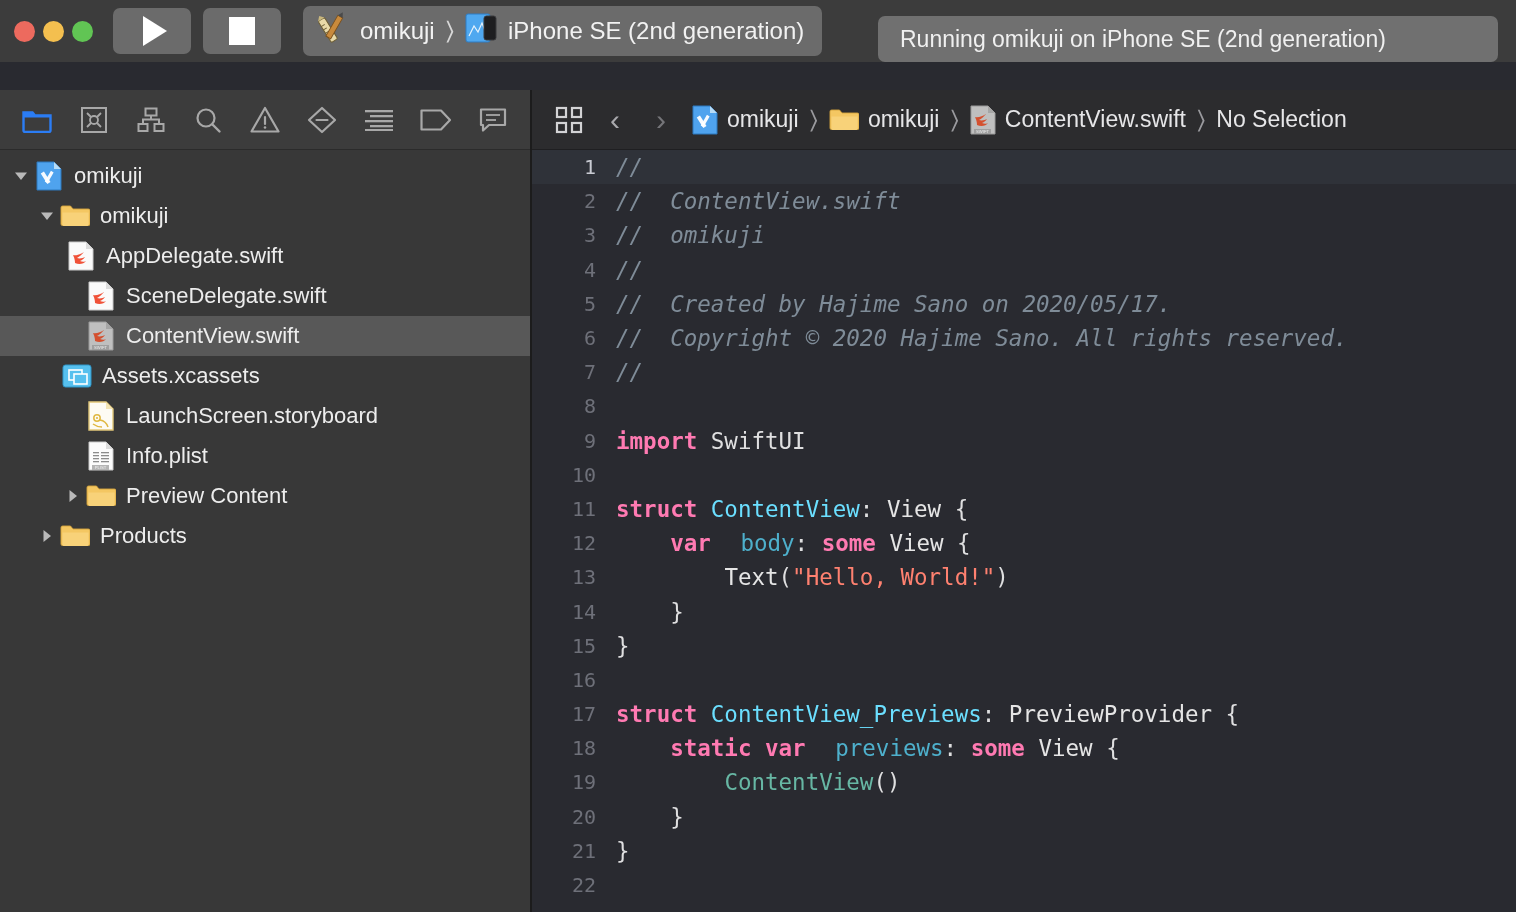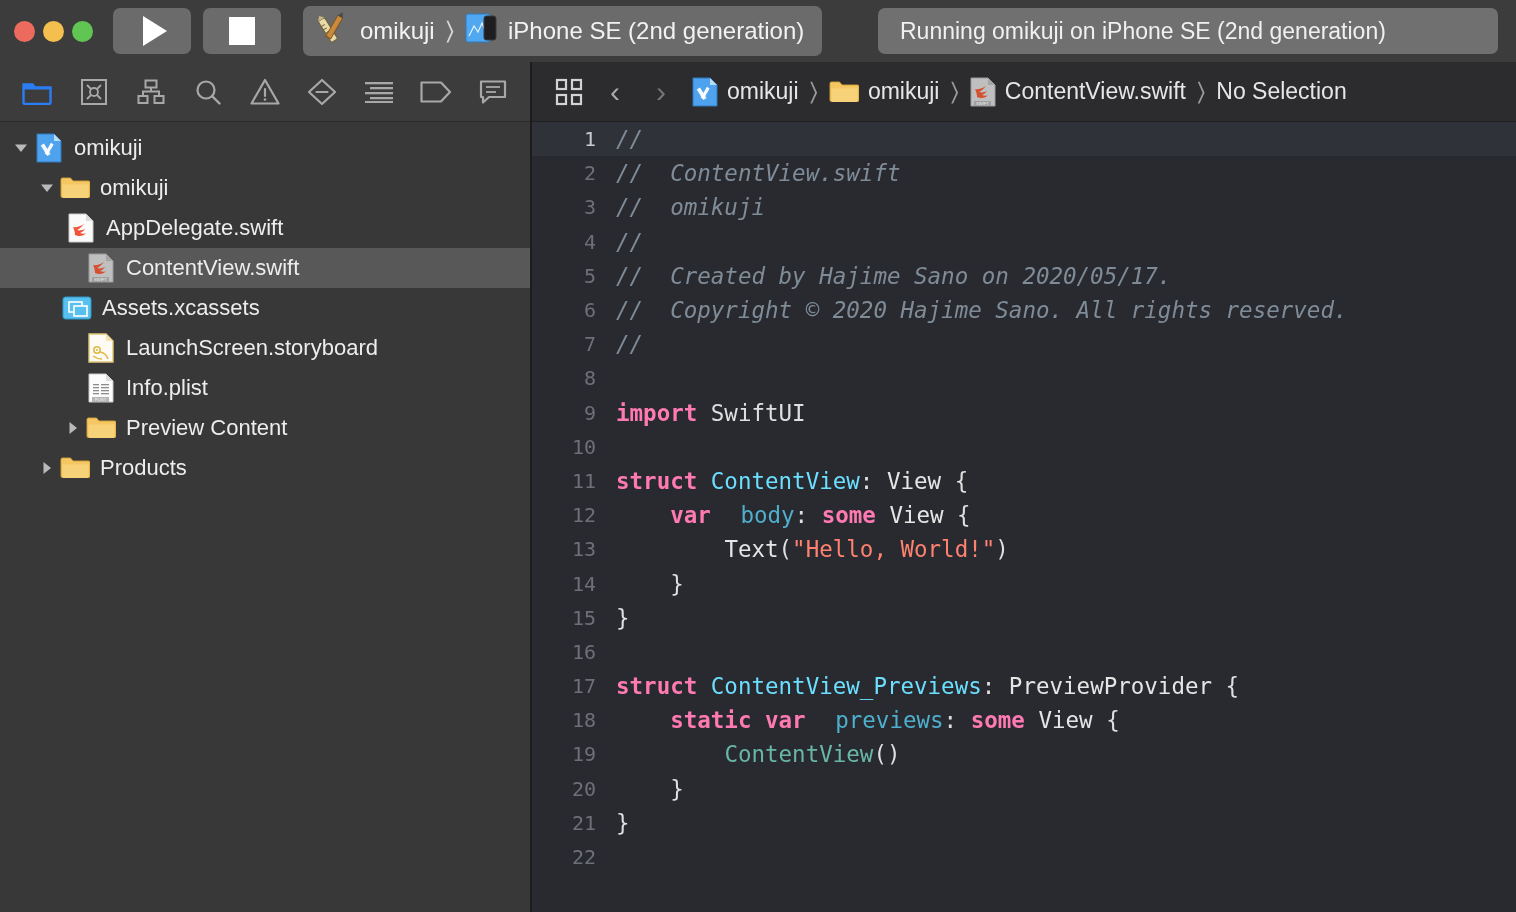--- a/index.html
+++ b/index.html
@@ -6,21 +6,21 @@
   * { box-sizing: border-box; margin: 0; padding: 0; }
   html, body {
     width: 1516px; height: 912px;
     overflow: hidden;
     background: #292A30;
     font-family: "Liberation Sans", sans-serif;
     -webkit-font-smoothing: antialiased;
   }
 
   
-  #window { width: 1516px; height: 912px; display: flex; flex-direction: column; }
+  #window { width: 1516px; height: 912px; display: flex; flex-direction: column; gap: 28px; }
 
   
   #titlebar {
     height: 62px; flex: 0 0 62px;
     background: #3C3C3C;
     display: flex; align-items: center;
     padding-left: 14px;
     position: relative;
   }
   .traffic { display: flex; align-items: center; gap: 8px; margin-right: 20px; }
@@ -55,21 +55,21 @@
     padding: 0 18px 0 14px;
     margin-left: 10px;
     gap: 9px;
     color: #F2F2F2;
     font-size: 24px;
   }
   #scheme-bar .sep { color: #D8D8D8; font-size: 25px; font-weight: 300; padding: 0 2px; }
 
   #status-bar {
     position: absolute;
-    left: 878px; top: 8px;
+    left: 878px; top: 16px;
     width: 620px; height: 46px;
     background: #707070;
     border-radius: 7px;
     display: flex; align-items: center;
     padding-left: 22px;
     color: #F0F0F0;
     font-size: 23px;
   }
 
   
@@ -355,20 +355,31 @@
             <span class="disc empty"></span>
             <span class="ricon">
               <svg width="26" height="30" viewBox="0 0 26 30">
         <path d="M1 1 h17 l7 7 v21 h-24 z" fill="#FAFAFA" stroke="#C9C9C9" stroke-width="1"></path>
         <path d="M18 1 v7 h7 z" fill="#DCDCDC"></path>
         <path d="M7 22 c4 2 9 1 11 -2 c-1 1 -4 1 -6 0 c3 -1 5 -4 5 -4 c-2 1 -5 2 -8 1 c4 -2 7 -6 7 -6 c-3 2 -8 4 -11 3 c2 4 2 7 2 8 z" fill="#F05138"></path>
       </svg>
             </span>
             <span class="rlabel">AppDelegate.swift</span>
           </div>
+          <div class="row" style="padding-left: 60px;">
+            <span class="disc empty"></span>
+            <span class="ricon">
+              <svg width="26" height="30" viewBox="0 0 26 30">
+        <path d="M1 1 h17 l7 7 v21 h-24 z" fill="#FAFAFA" stroke="#C9C9C9" stroke-width="1"></path>
+        <path d="M18 1 v7 h7 z" fill="#DCDCDC"></path>
+        <path d="M7 22 c4 2 9 1 11 -2 c-1 1 -4 1 -6 0 c3 -1 5 -4 5 -4 c-2 1 -5 2 -8 1 c4 -2 7 -6 7 -6 c-3 2 -8 4 -11 3 c2 4 2 7 2 8 z" fill="#F05138"></path>
+      </svg>
+            </span>
+            <span class="rlabel">SceneDelegate.swift</span>
+          </div>
           <div class="row selected" style="padding-left: 60px;">
             <span class="disc empty"></span>
             <span class="ricon">
               <svg width="26" height="30" viewBox="0 0 26 30">
         <path d="M1 1 h17 l7 7 v21 h-24 z" fill="#BFBFBF" stroke="#9A9A9A" stroke-width="1"></path>
         <path d="M18 1 v7 h7 z" fill="#A5A5A5"></path>
         <path d="M7 20 c4 2 9 1 11 -2 c-1 1 -4 1 -6 0 c3 -1 5 -4 5 -4 c-2 1 -5 2 -8 1 c4 -2 7 -6 7 -6 c-3 2 -8 4 -11 3 c2 4 2 7 2 8 z" fill="#D4502F"></path>
         <rect x="4" y="24" width="17" height="5" fill="#9F9F9F"></rect>
         <text x="12.5" y="28.2" font-size="4.2" fill="#EDEDED" text-anchor="middle" font-family="Liberation Sans, sans-serif">SWIFT</text>
       </svg>

